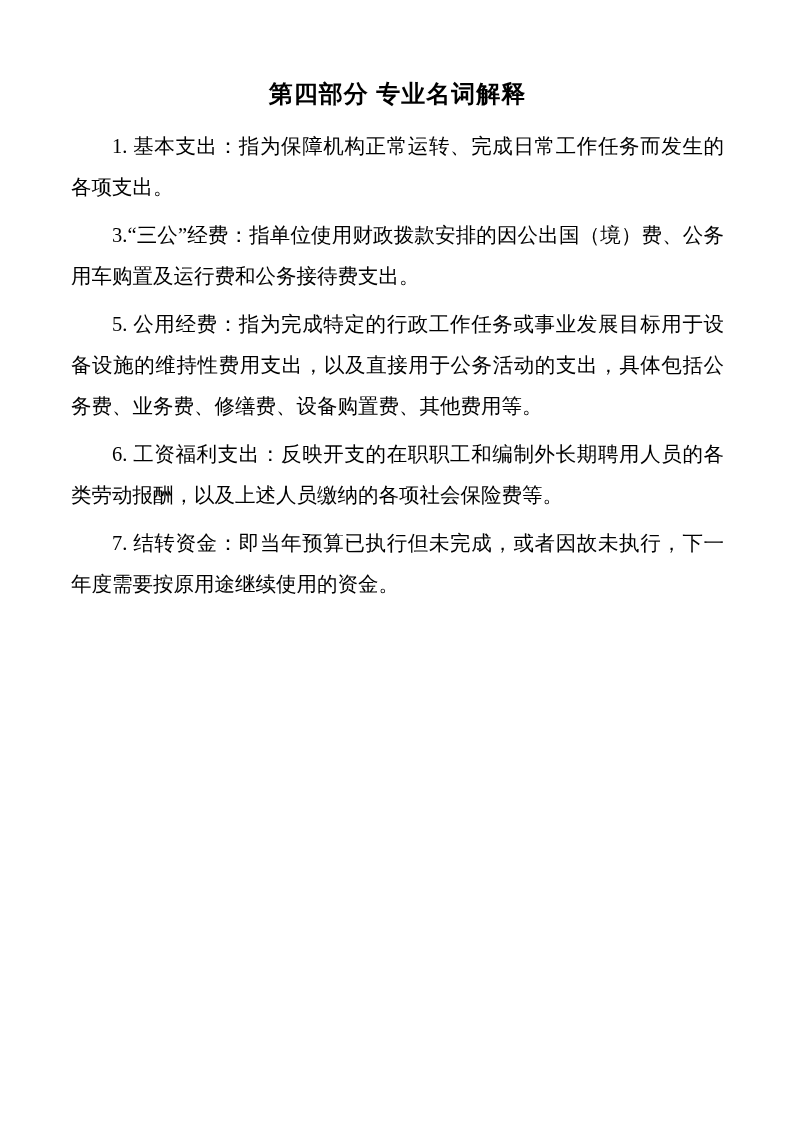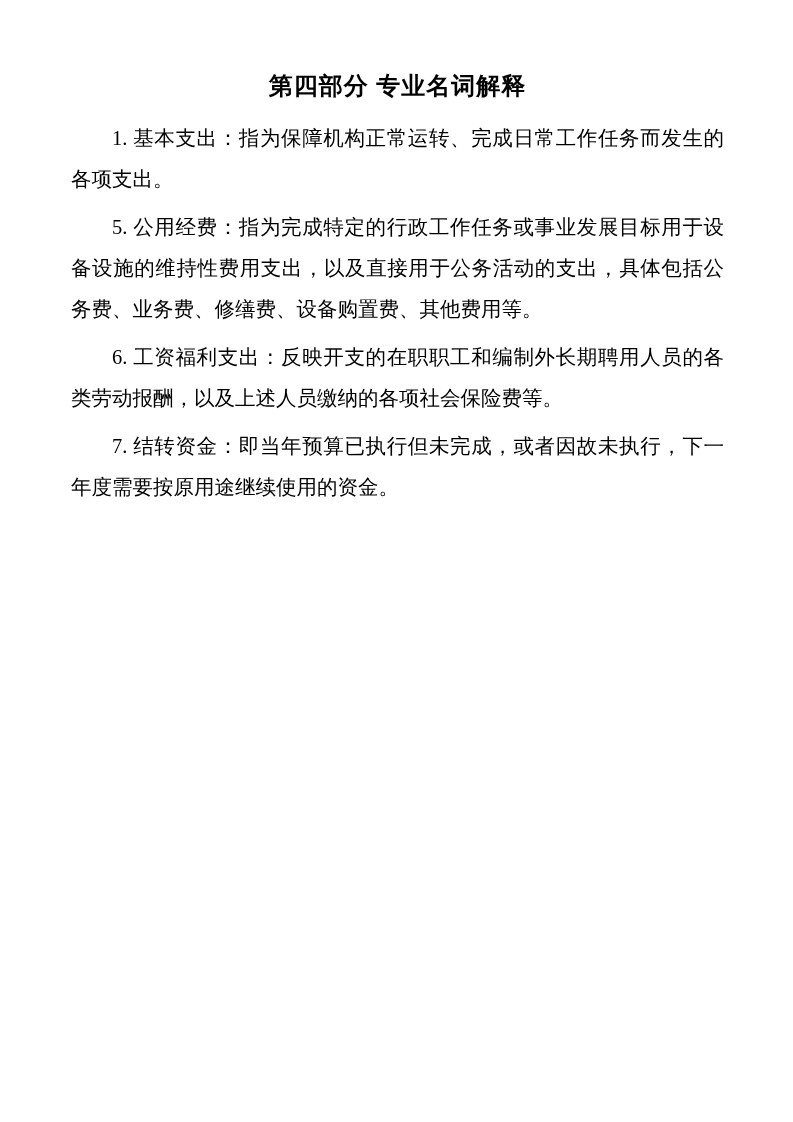--- a/index.html
+++ b/index.html
@@ -21,21 +21,21 @@
     box-sizing: border-box;
     padding: 56px 62px 60px 64px;
     background: #ffffff;
   }
   .doc-title {
     text-align: center;
     font-family: "Liberation Sans", "DejaVu Sans", sans-serif;
     font-weight: bold;
     font-size: 24px;
     letter-spacing: 1px;
-    margin: 12px 0 14px 0;
+    margin: 20px 0 14px 0;
     line-height: 1.5;
   }
   .body-text {
     font-size: 20.5px;
     line-height: 41px;
     text-align: justify;
     text-justify: inter-ideograph;
   }
   .para {
     margin: 7px;
@@ -47,18 +47,19 @@
 </style>
 </head>
 <body>
 
 <div class="page">
 
   <h1 class="doc-title">第四部分 专业名词解释</h1>
 
   <div class="body-text">
     <p class="para">1. 基本支出：指为保障机构正常运转、完成日常工作任务而发生的各项支出。</p>
+    <p class="para">3.“三公”经费：指单位使用财政拨款安排的因公出国（境）费、公务用车购置及运行费和公务接待费支出。</p>
     <p class="para">5. 公用经费：指为完成特定的行政工作任务或事业发展目标用于设备设施的维持性费用支出，以及直接用于公务活动的支出，具体包括公务费、业务费、修缮费、设备购置费、其他费用等。</p>
     <p class="para">6. 工资福利支出：反映开支的在职职工和编制外长期聘用人员的各类劳动报酬，以及上述人员缴纳的各项社会保险费等。</p>
     <p class="para">7. 结转资金：即当年预算已执行但未完成，或者因故未执行，下一年度需要按原用途继续使用的资金。</p>
   </div>
 
 </div>
 
 </body></html>

